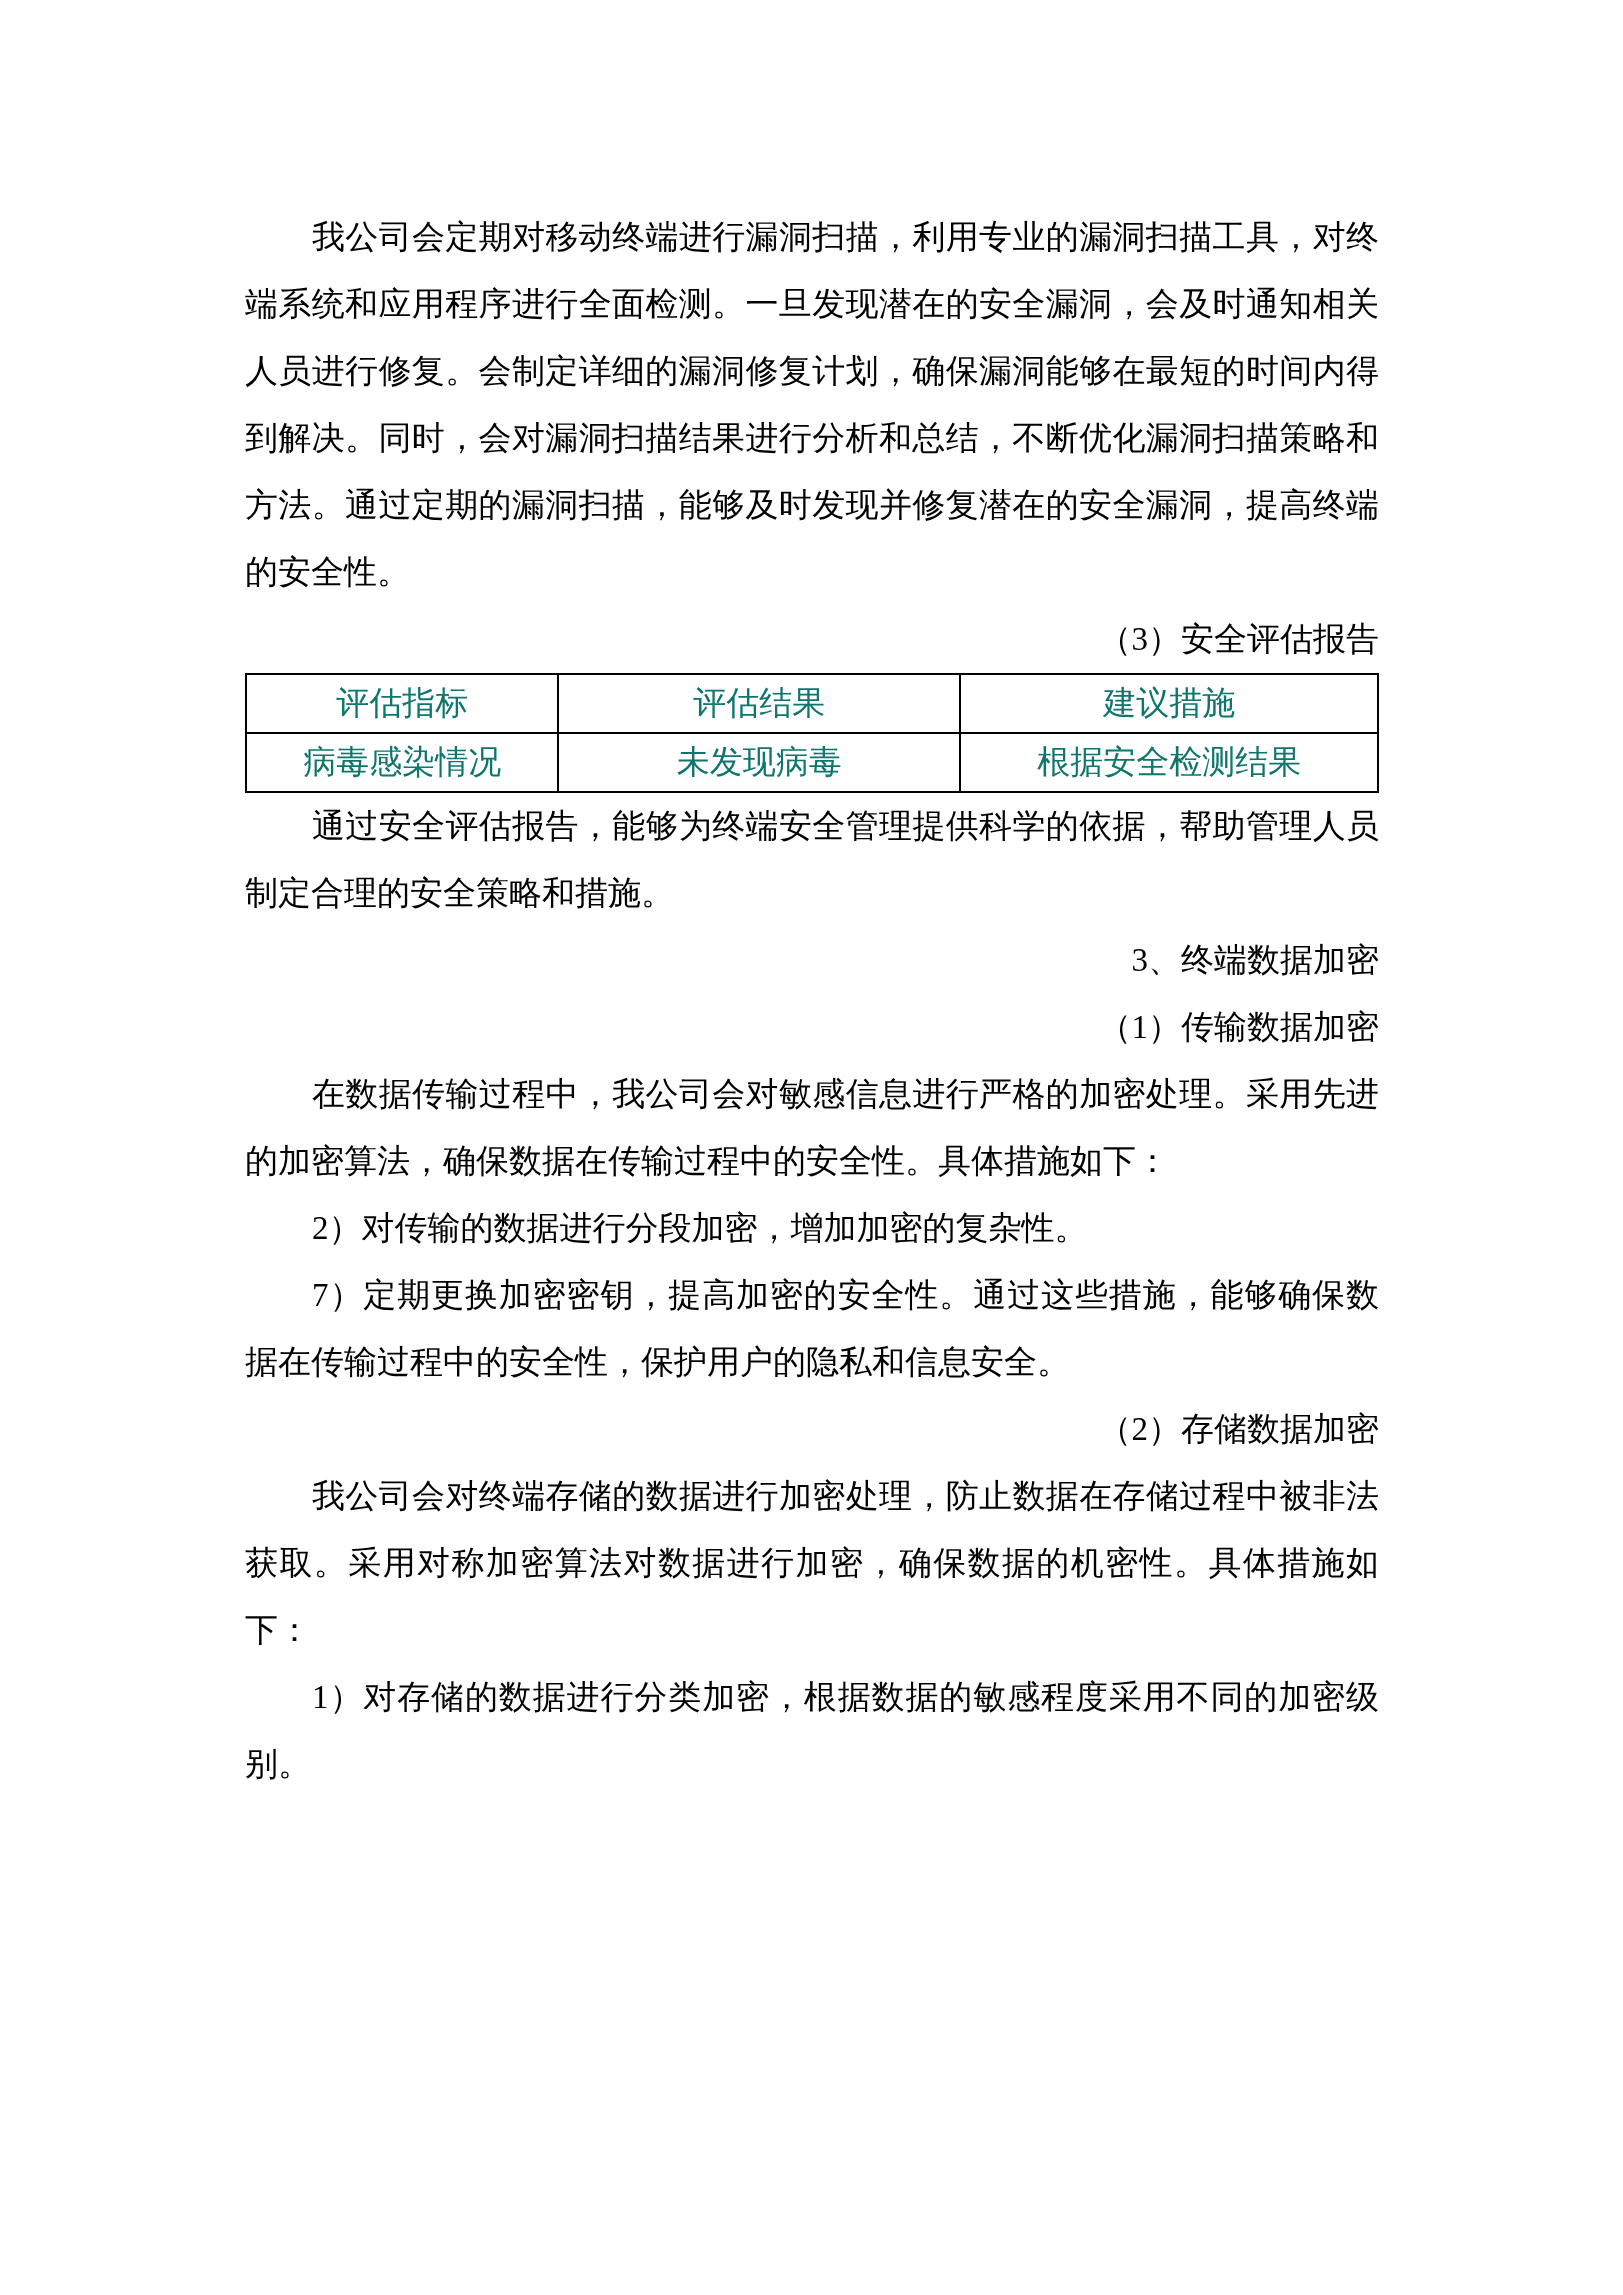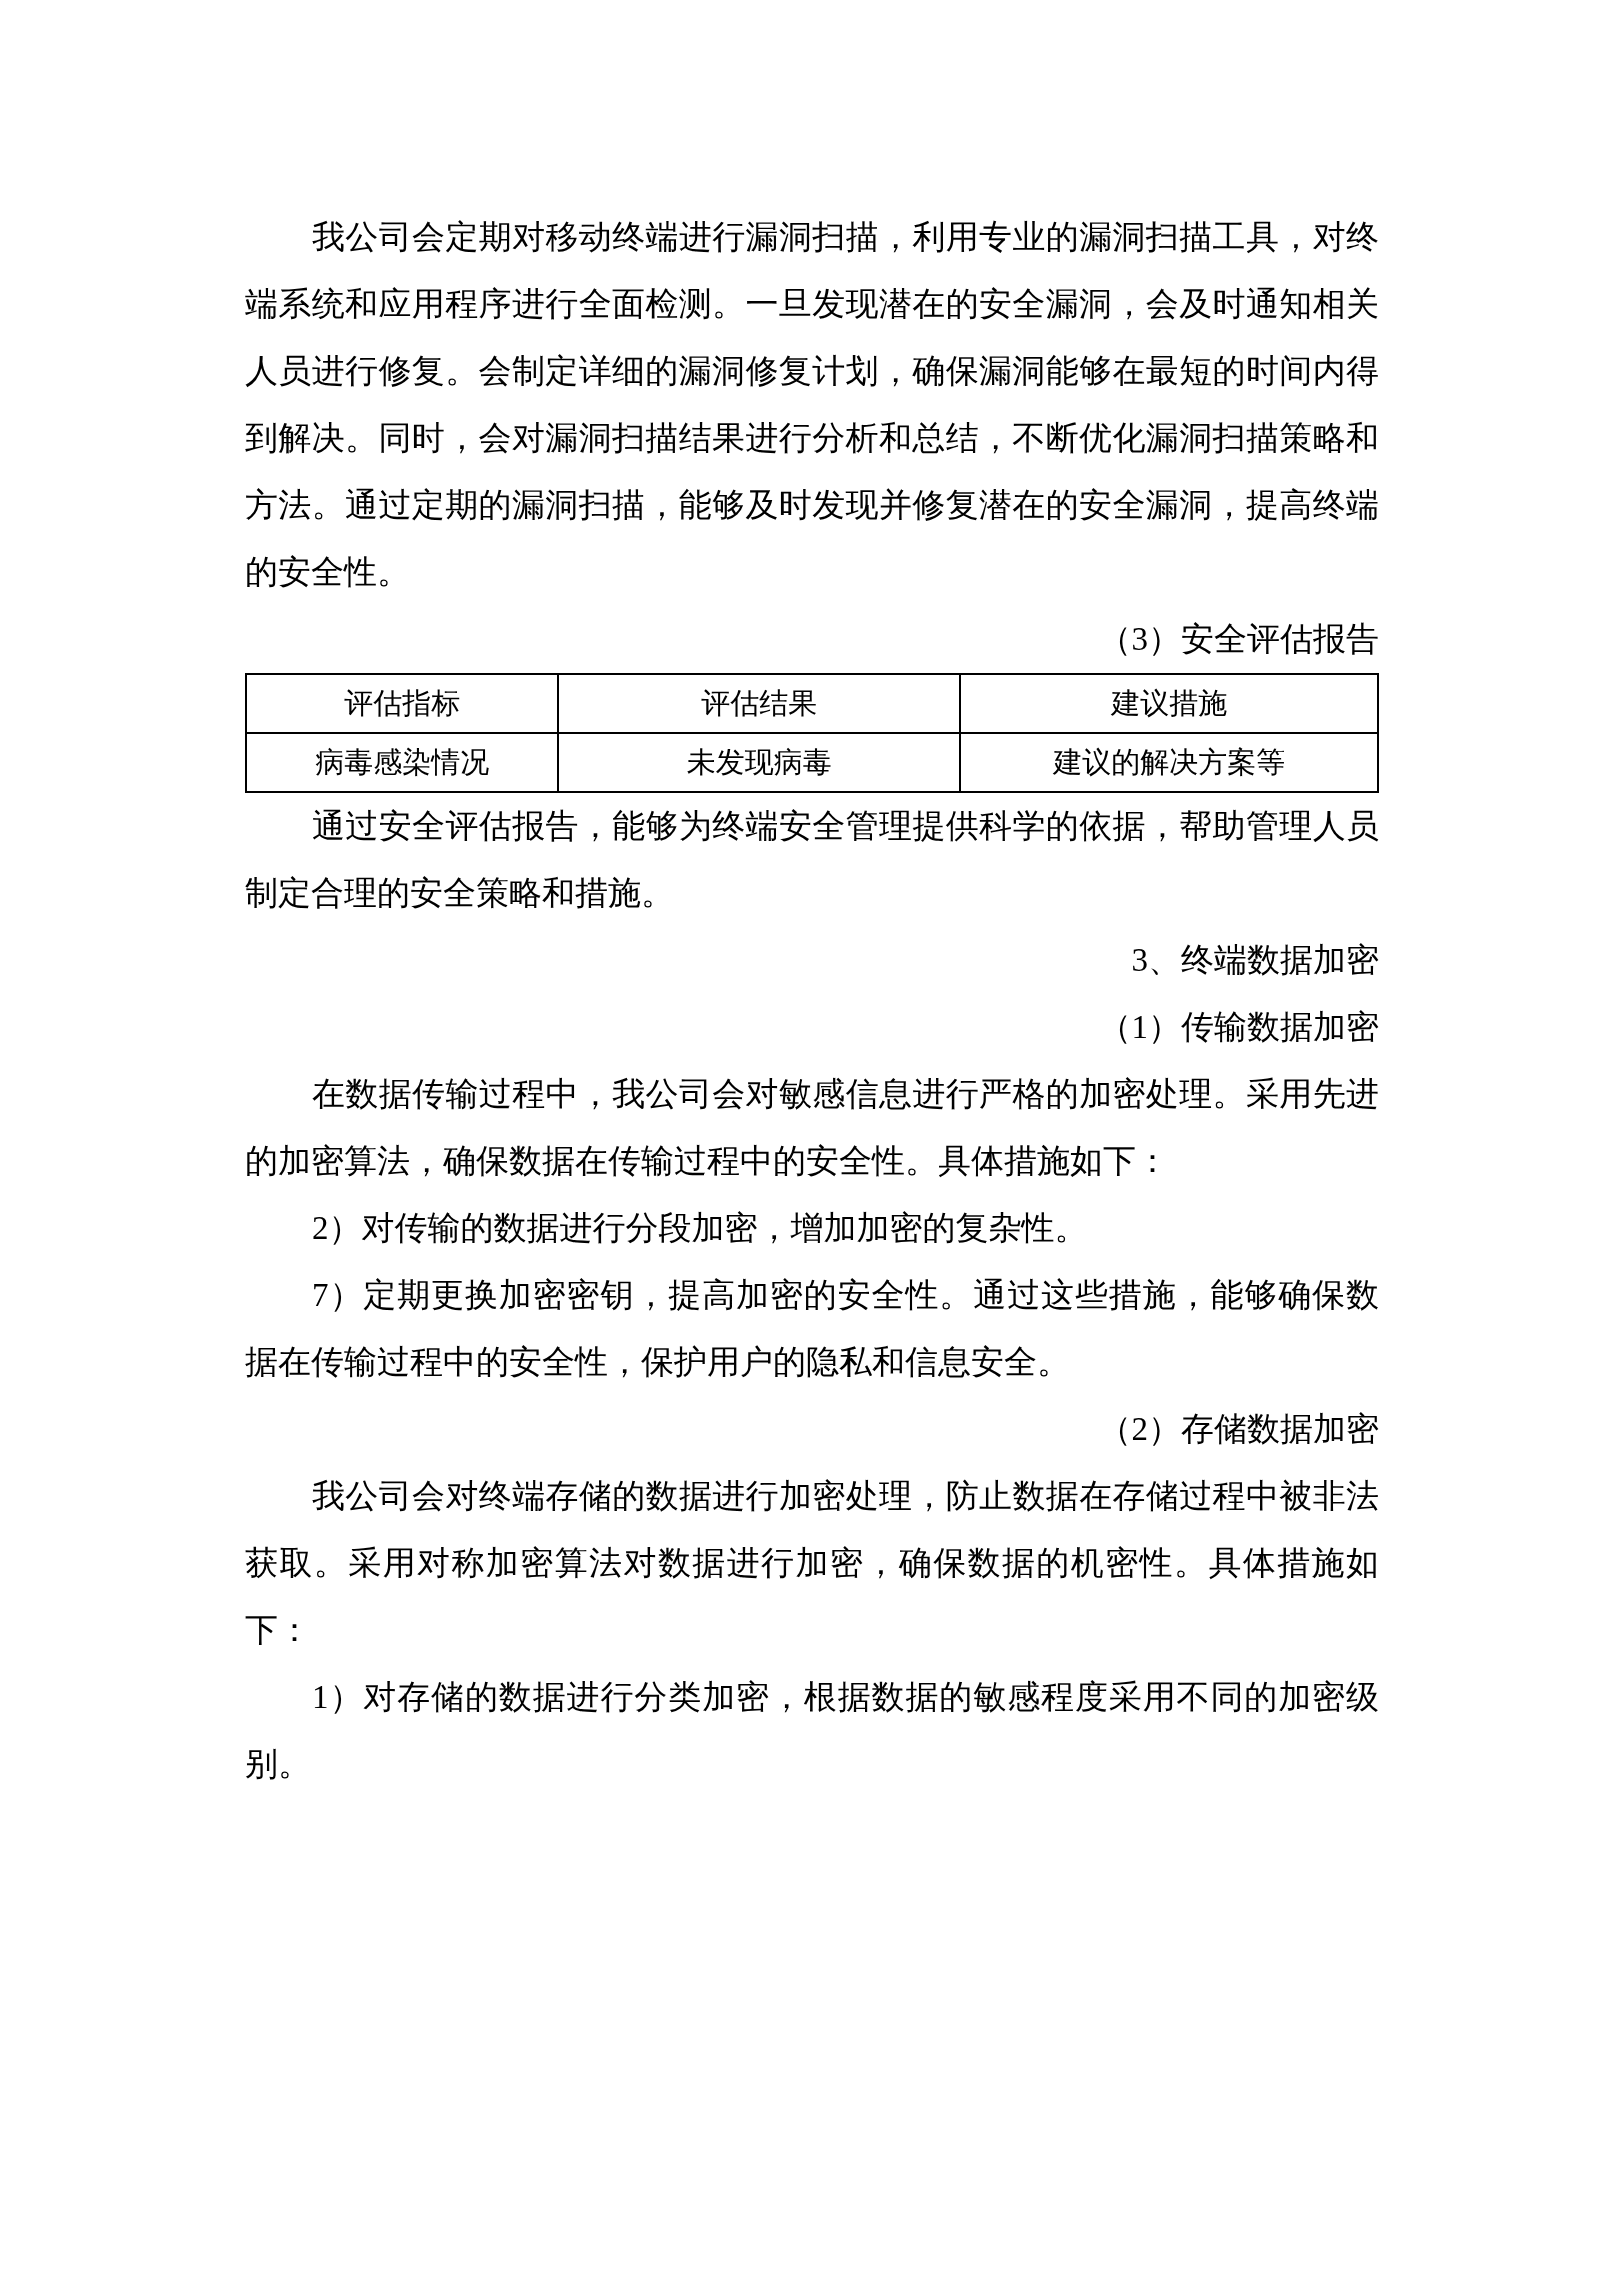--- a/index.html
+++ b/index.html
@@ -37,22 +37,22 @@
     border-collapse: collapse;
     margin: 0;
   }
   table.assess td {
     border: 2px solid #000000;
     height: 57px;
     padding: 0;
     text-align: center;
     vertical-align: middle;
     line-height: 1.1;
-    font-size: 29px;
-    color: #000000;
+    font-size: 33px;
+    color: #0f766e;
   }
 </style>
 </head>
 <body>
 
 <div class="page">
 
   <p class="para">我公司会定期对移动终端进行漏洞扫描，利用专业的漏洞扫描工具，对终端系统和应用程序进行全面检测。一旦发现潜在的安全漏洞，会及时通知相关人员进行修复。会制定详细的漏洞修复计划，确保漏洞能够在最短的时间内得到解决。同时，会对漏洞扫描结果进行分析和总结，不断优化漏洞扫描策略和方法。通过定期的漏洞扫描，能够及时发现并修复潜在的安全漏洞，提高终端的安全性。</p>
 
   <p class="heading">（3）安全评估报告</p>
@@ -66,21 +66,21 @@
     </colgroup>
     <tbody>
       <tr>
         <td>评估指标</td>
         <td>评估结果</td>
         <td>建议措施</td>
       </tr>
       <tr>
         <td>病毒感染情况</td>
         <td>未发现病毒</td>
-        <td>建议的解决方案等</td>
+        <td>根据安全检测结果</td>
       </tr>
     </tbody>
   </table>
 
   <p class="para">通过安全评估报告，能够为终端安全管理提供科学的依据，帮助管理人员制定合理的安全策略和措施。</p>
 
   <p class="heading">3、终端数据加密</p>
 
   <p class="heading">（1）传输数据加密</p>
 

